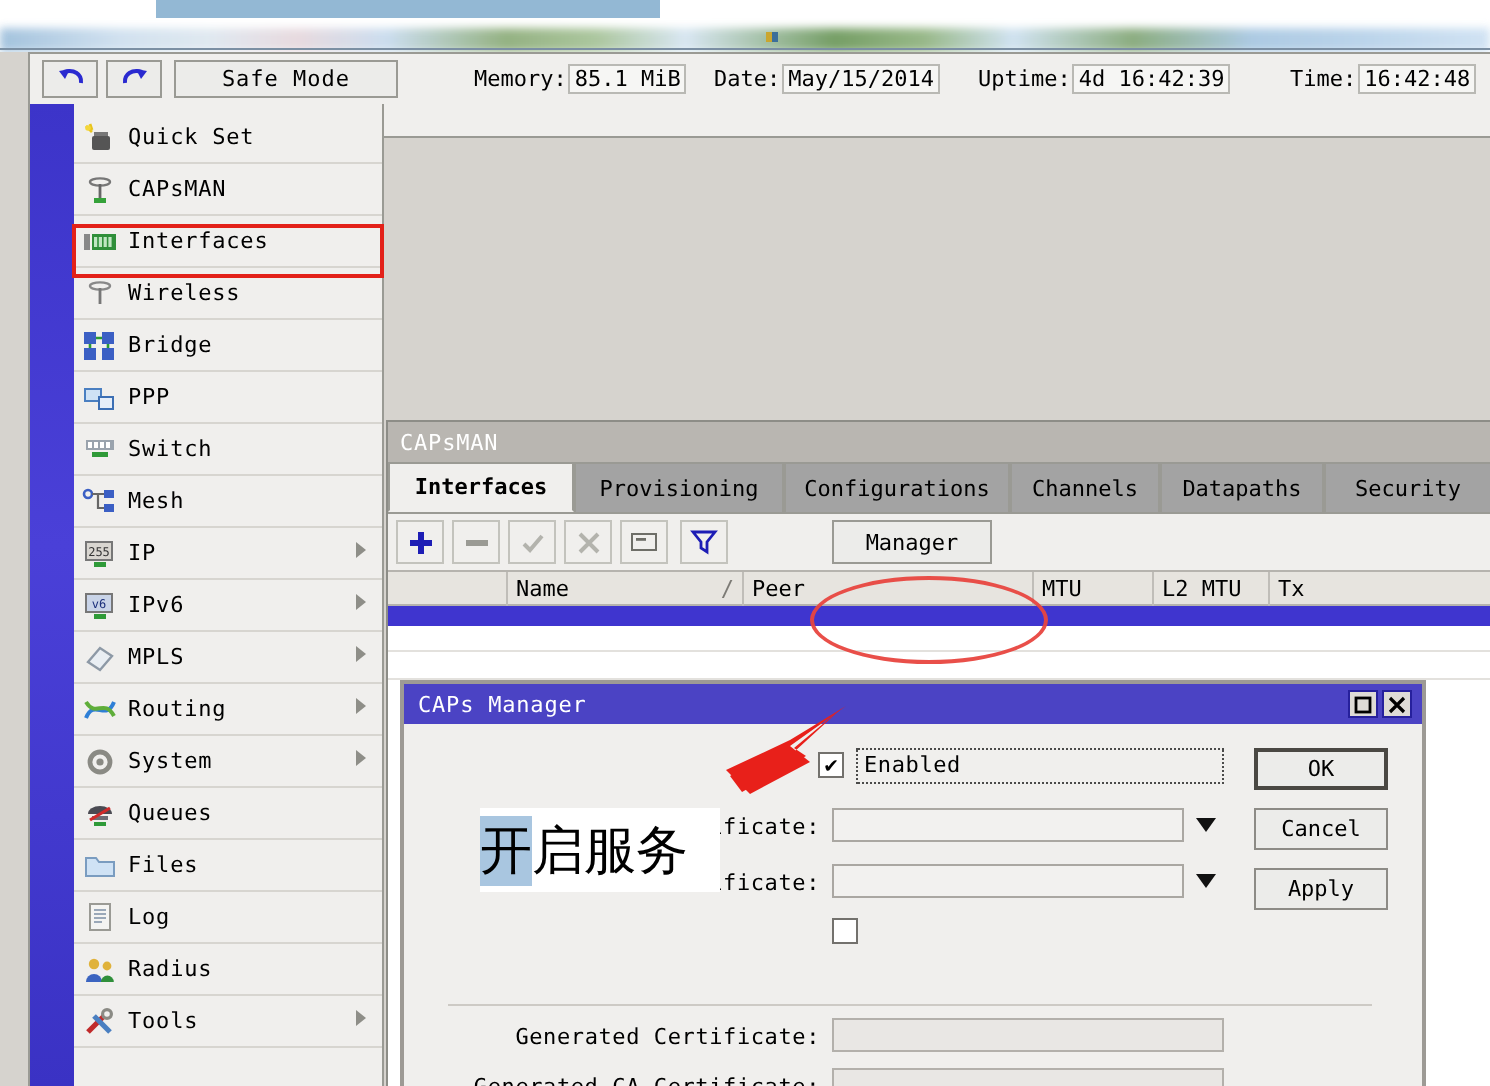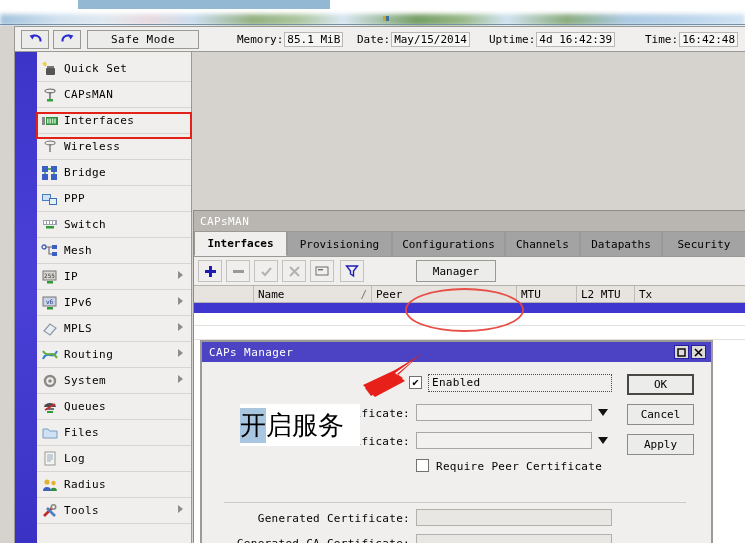--- a/index.html
+++ b/index.html
@@ -16,21 +16,21 @@
        #8fae7c 34%,#a8c49a 40%,#d7e6f2 46%,#6f9a5e 56%,#93b583 62%,#cfe2f1 68%,#86a97a 76%,
        #a9c8e2 84%,#b9d3ea 92%,#cfe2f3 100%);
      filter:blur(2px);opacity:.95;}
   .blue-tab{position:absolute;left:78px;top:0px;width:252px;height:9px;background:#93b8d4;}
   .strip-dot{position:absolute;left:383px;top:16px;width:5px;height:5px;background:#caa62e;}
   .strip-dot2{position:absolute;left:386px;top:16px;width:3px;height:5px;background:#3c6f9a;}
   .strip-line{position:absolute;left:0;top:24px;width:745px;height:1px;background:#7b8fa3;}
 
   
   #app{position:absolute;left:0;top:26px;width:745px;height:517px;background:#d6d3ce;}
-  #toolbar{position:absolute;left:14px;top:0px;width:731px;height:26px;
+  #toolbar{position:absolute;left:14px;top:0px;width:731px;height:43px;
       background:#f0efed;border:1px solid #9a9a94;border-right:none;box-sizing:border-box;}
   .tb-btn{position:absolute;top:3px;height:19px;border:1px solid #9a9a94;background:#ececea;
       box-sizing:border-box;display:flex;align-items:center;justify-content:center;
       color:#2a2ad0;font-size:13px;}
   #undo-btn{left:6px;width:28px;}
   #redo-btn{left:38px;width:28px;}
   #safemode-btn{left:72px;width:112px;color:#000;font-size:11px;letter-spacing:.5px;}
   .status-grp{position:absolute;top:5px;white-space:nowrap;font-size:11px;letter-spacing:0px;}
   .status-label{color:#000;}
   .status-val{display:inline-block;border:1px solid #b9b9b4;background:#f6f6f4;padding:0 2px;margin-left:1px;}
@@ -438,21 +438,20 @@
 
       <span class="frm-label" style="left:60px;top:43px;width:144px;">Certificate:</span>
       <div class="frm-field" style="left:210px;top:40px;width:176px;"></div>
       <span class="dd-arrow" style="left:392px;top:45px;"></span>
 
       <span class="frm-label" style="left:40px;top:71px;width:164px;">CA Certificate:</span>
       <div class="frm-field" style="left:210px;top:68px;width:176px;"></div>
       <span class="dd-arrow" style="left:392px;top:73px;"></span>
 
       <div class="chk" style="left:210px;top:95px;"></div>
-      <span style="position:absolute;left:230px;top:96px;font-size:11px;letter-spacing:.3px;">Require Peer Certificate</span>
 
       <div id="dlg-sep"></div>
 
       <span class="frm-label" style="left:15px;top:148px;width:189px;">Generated Certificate:</span>
       <div class="ro-field" style="left:210px;top:145px;width:196px;"></div>
 
       <span class="frm-label" style="left:5px;top:173px;width:199px;">Generated CA Certificate:</span>
       <div class="ro-field" style="left:210px;top:170px;width:196px;"></div>
 
       <div class="dlg-btn primary" style="left:421px;top:10px;">OK</div>

